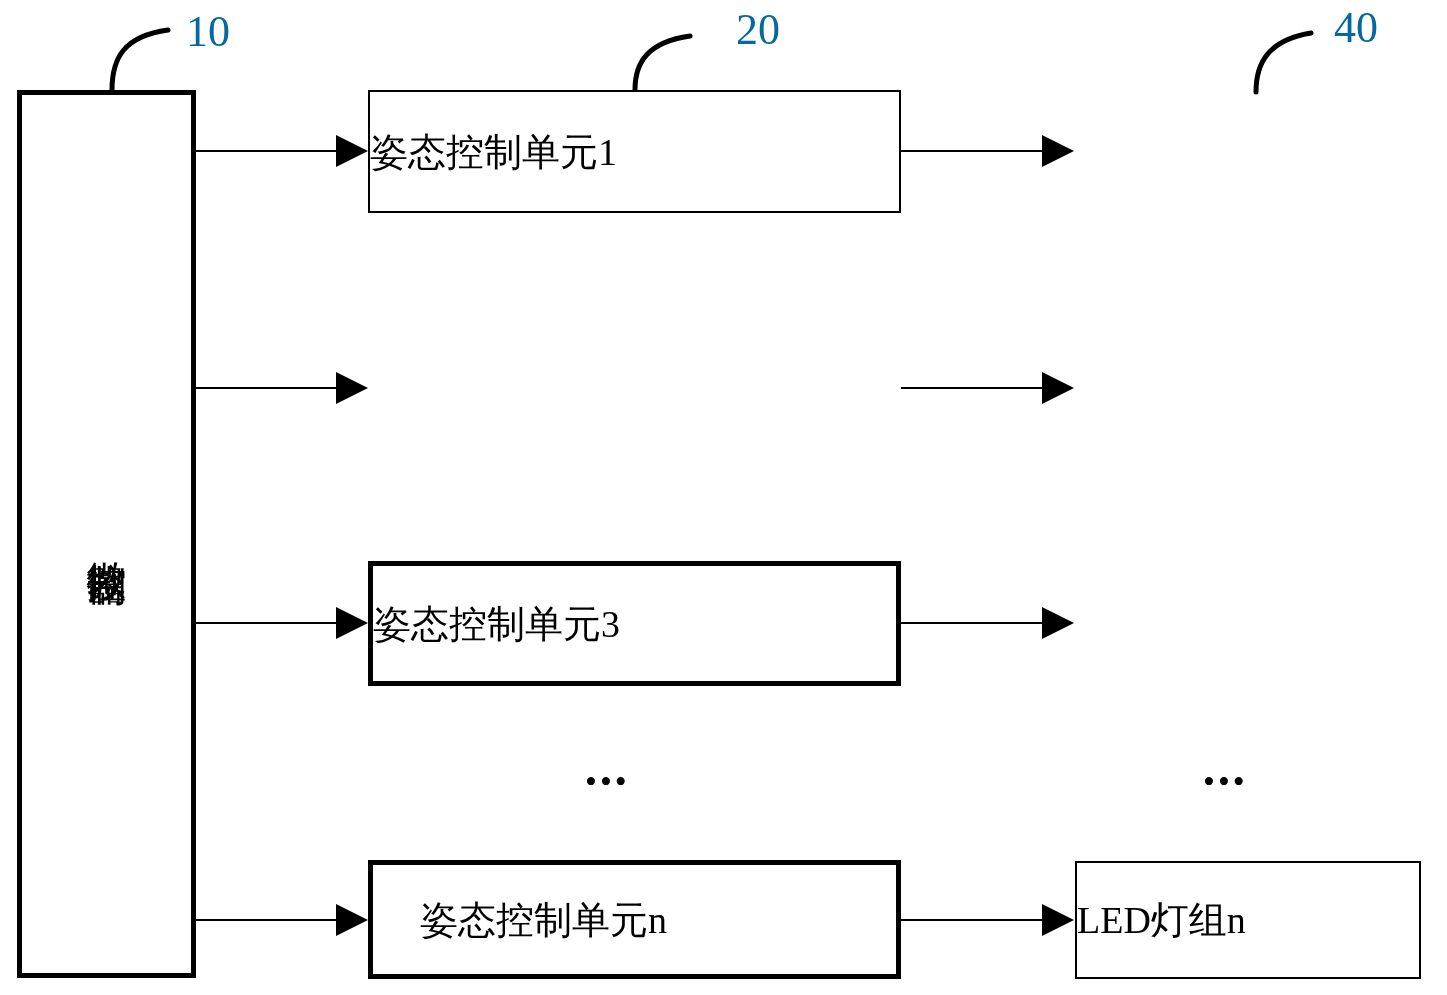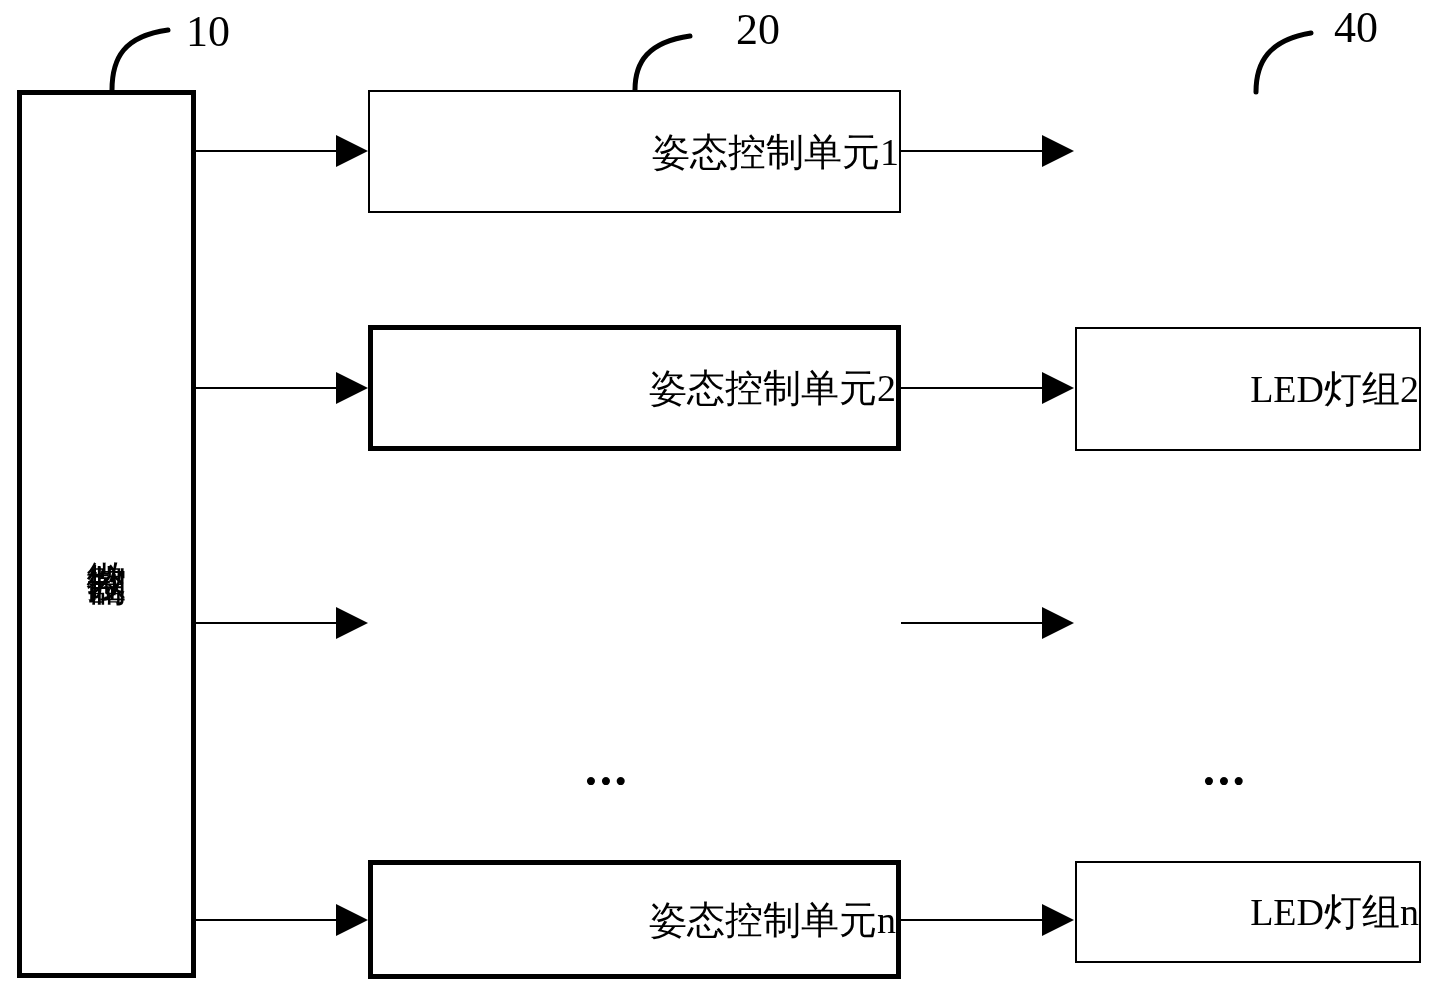--- a/index.html
+++ b/index.html
@@ -20,21 +20,21 @@
     overflow: hidden;
   }
 
   
   .box {
     position: absolute;
     box-sizing: border-box;
     background: #ffffff;
     display: flex;
     align-items: center;
-    justify-content: flex-end;
+    justify-content: flex-start;
     text-align: center;
     border: 2px solid #000000;
   }
   .box.thick {
     border-width: 5px;
   }
 
   .mcu-box {
     left: 17px;
     top: 90px;
@@ -69,21 +69,21 @@
 
   
   .r1 { top: 90px;  height: 123px; }
   .r2 { top: 325px; height: 126px; }
   .r3 { top: 561px; height: 125px; }
   .r4 { top: 860px; height: 119px; padding-left: 47px; }
 
   .r1l { top: 92px;  height: 121px; }
   .r2l { top: 327px; height: 124px; }
   .r3l { top: 562px; height: 124px; }
-  .r4l { top: 861px; height: 102px; padding-left: 32px; }
+  .r4l { top: 861px; height: 118px; }
 
   
   .conn {
     position: absolute;
     height: 2px;
     background: #000000;
   }
   .arrow-head {
     position: absolute;
     width: 0;
@@ -91,21 +91,21 @@
     border-top: 16px solid transparent;
     border-bottom: 16px solid transparent;
     border-left: 32px solid #000000;
   }
 
   
   .ref-num {
     position: absolute;
     font-size: 44px;
     line-height: 1;
-    color: #000000;
+    color: #0369a1;
   }
   .leader {
     position: absolute;
   }
   .leader svg { display: block; overflow: visible; }
 
   
   .ellipsis {
     position: absolute;
     font-size: 34px;
@@ -151,34 +151,31 @@
     <div class="box-label">姿态控制单元1</div>
   </div>
 
   <div class="conn" style="left:901px; top:150px; width:148px;"></div>
   <div class="arrow-head" style="left:1042px; top:135px;"></div>
 
 
   <div class="conn" style="left:196px; top:387px; width:148px;"></div>
   <div class="arrow-head" style="left:336px; top:372px;"></div>
 
-  <div class="box acu-box thick r2">
-    <div class="box-label">姿态控制单元2</div>
-  </div>
 
   <div class="conn" style="left:901px; top:387px; width:148px;"></div>
   <div class="arrow-head" style="left:1042px; top:372px;"></div>
 
-  <div class="box led-box r2l">
-    <div class="box-label">LED灯组2</div>
-  </div>
 
   <div class="conn" style="left:196px; top:622px; width:148px;"></div>
   <div class="arrow-head" style="left:336px; top:607px;"></div>
 
+  <div class="box acu-box thick r3">
+    <div class="box-label">姿态控制单元3</div>
+  </div>
 
   <div class="conn" style="left:901px; top:622px; width:148px;"></div>
   <div class="arrow-head" style="left:1042px; top:607px;"></div>
 
 
   <div class="ellipsis" style="left:585px; top:765px;">•••</div>
   <div class="ellipsis" style="left:1203px; top:765px;">•••</div>
 
   <div class="conn" style="left:196px; top:919px; width:148px;"></div>
   <div class="arrow-head" style="left:336px; top:904px;"></div>

